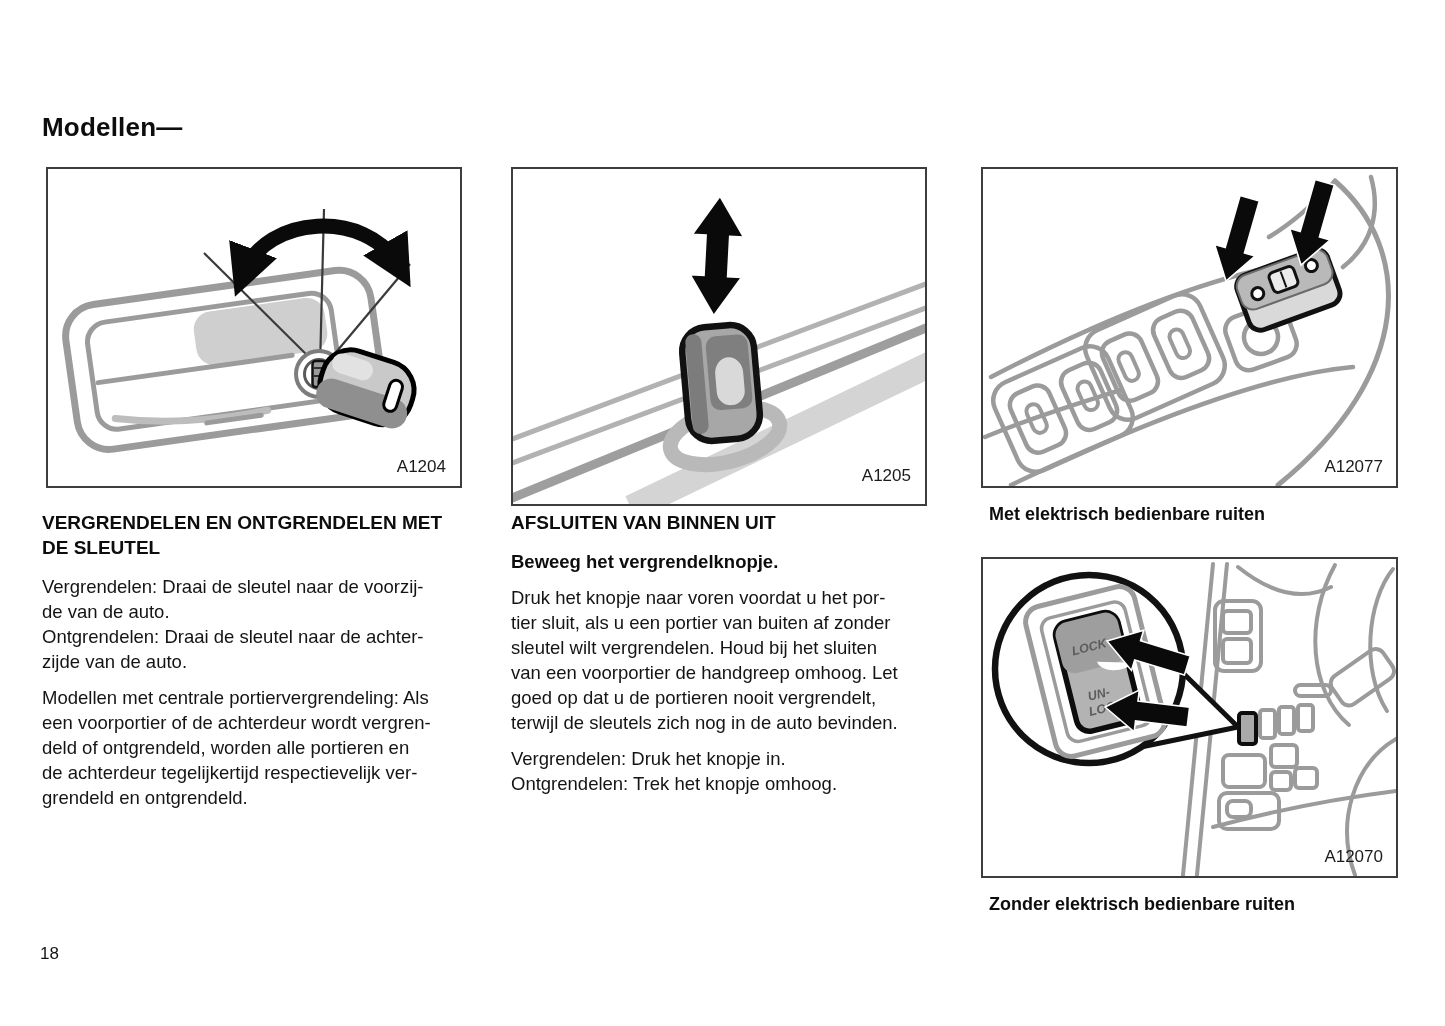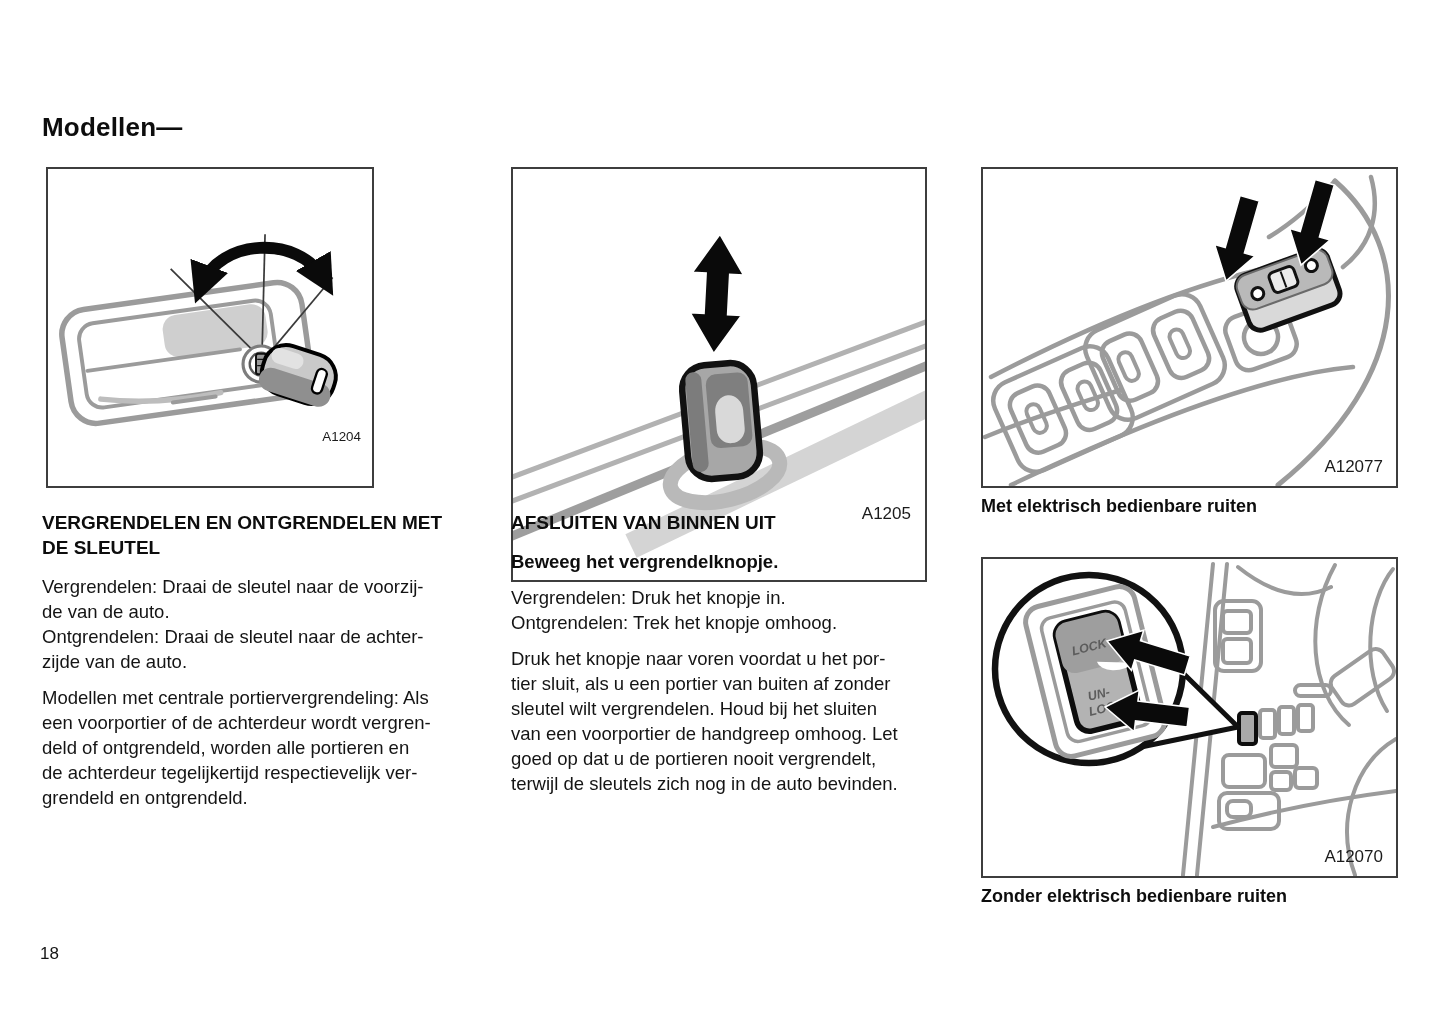--- a/index.html
+++ b/index.html
@@ -10,27 +10,27 @@
   }
   .page-title{
     position:absolute;left:42px;top:112px;margin:0;
     font-size:26px;font-weight:bold;letter-spacing:0.2px;color:#0d0d0d;
   }
   figure{margin:0;padding:0;}
   .figbox{
     position:absolute;background:#fff;
     border:2px solid #3d3d3d;box-sizing:border-box;
   }
-  .fig-a1204{left:46px;top:167px;width:328px;height:321px;text-align:right;}
-  .fig-a1205{left:511px;top:167px;width:416px;height:415px;}
+  .fig-a1204{left:46px;top:167px;width:416px;height:321px;text-align:right;}
+  .fig-a1205{left:511px;top:167px;width:416px;height:339px;}
   .fig-a12077{left:981px;top:167px;width:417px;height:321px;}
   .fig-a12070{left:981px;top:557px;width:417px;height:321px;}
   .figbox svg{display:block;width:100%;height:100%;}
   .caption{
-    position:absolute;margin:0;font-weight:bold;font-size:18px;color:#0d0d0d;
+    position:absolute;margin:8px;font-weight:bold;font-size:18px;color:#0d0d0d;
   }
   .cap-top{left:981px;top:496px;}
   .cap-bottom{left:981px;top:886px;}
   .textcol{position:absolute;width:455px;}
   .col-left{left:42px;top:506px;}
   .col-mid{left:511px;top:506px;}
   .textcol h2{
     margin:4px 0 14px 0;font-size:19px;line-height:25px;font-weight:bold;
     white-space:pre-line;color:#0d0d0d;
   }
@@ -237,23 +237,23 @@
   <p>Modellen met centrale portiervergrendeling: Als
 een voorportier of de achterdeur wordt vergren-
 deld of ontgrendeld, worden alle portieren en
 de achterdeur tegelijkertijd respectievelijk ver-
 grendeld en ontgrendeld.</p>
 </section>
 
 <section class="textcol col-mid">
   <h2>AFSLUITEN VAN BINNEN UIT</h2>
   <p class="lead">Beweeg het vergrendelknopje.</p>
-  <p>Vergrendelen: Druk het knopje in.
-Ontgrendelen: Trek het knopje omhoog.</p>
   <p>Druk het knopje naar voren voordat u het por-
 tier sluit, als u een portier van buiten af zonder
 sleutel wilt vergrendelen. Houd bij het sluiten
 van een voorportier de handgreep omhoog. Let
 goed op dat u de portieren nooit vergrendelt,
 terwijl de sleutels zich nog in de auto bevinden.</p>
+  <p>Vergrendelen: Druk het knopje in.
+Ontgrendelen: Trek het knopje omhoog.</p>
 </section>
 
 <div class="pagenum">18</div>
 
 </body></html>

